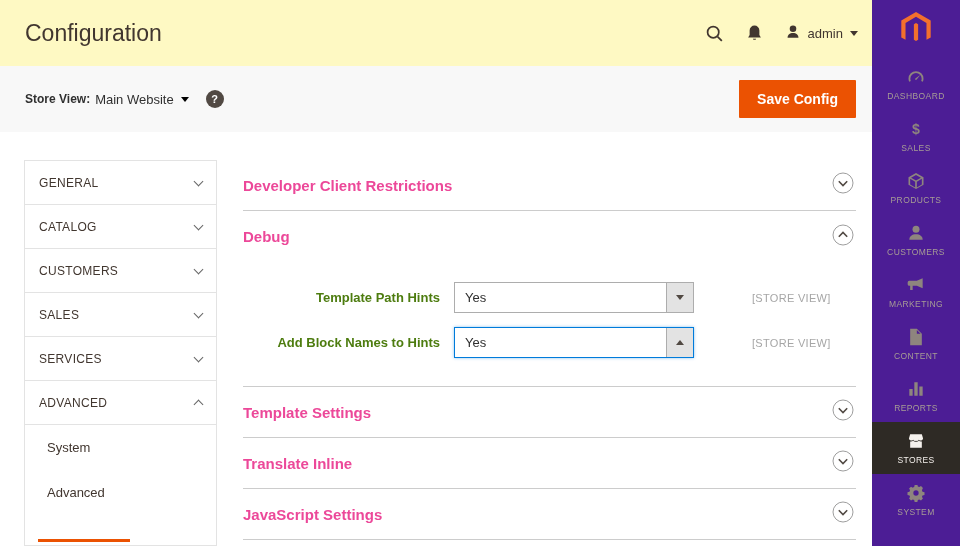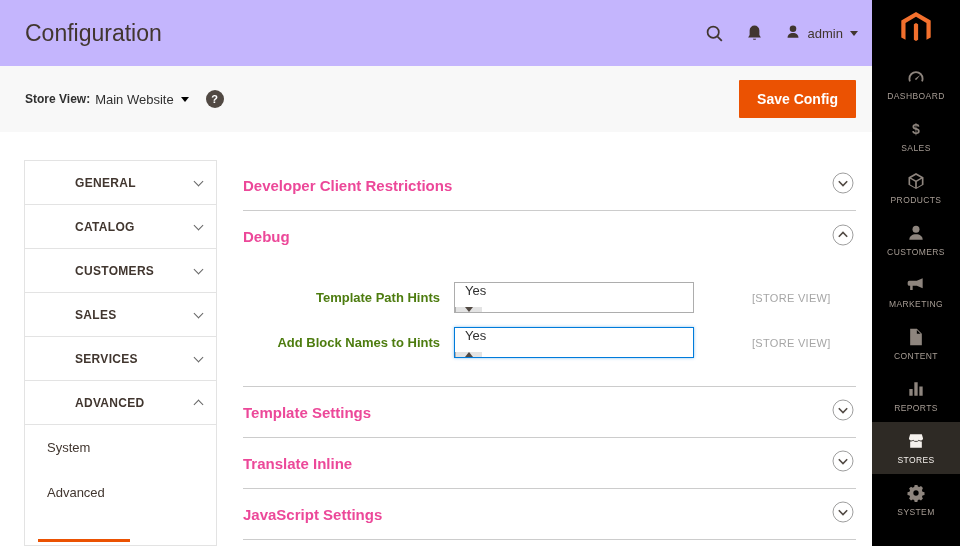--- a/index.html
+++ b/index.html
@@ -2,68 +2,68 @@
 <html><head>
 <meta charset="utf-8">
 <style>
   * { margin:0; padding:0; box-sizing:border-box; }
   html,body { width:960px; height:546px; overflow:hidden; }
   body { font-family:"Liberation Sans","DejaVu Sans",sans-serif; background:#fff; color:#41362f; }
   .page { position:relative; width:960px; height:546px; display:flex; }
   .main-col { width:872px; display:flex; flex-direction:column; }
 
   
-  .header { height:66px; background:#c4b5fd; display:flex; align-items:center; padding:0 14px 0 25px; }
+  .header { height:66px; background:#fef9c3; display:flex; align-items:center; padding:0 14px 0 25px; }
   .page-title { font-size:23px; font-weight:400; color:#41362f; }
   .h-right { margin-left:auto; display:flex; align-items:center; gap:22px; }
   .icon-btn { display:flex; align-items:center; cursor:pointer; }
   .admin-chip { display:flex; align-items:center; gap:7px; font-size:13px; color:#41362f; cursor:pointer; }
   .caret-down { width:0; height:0; border-left:4px solid transparent; border-right:4px solid transparent; border-top:5px solid #41362f; }
 
   
   .toolbar { height:66px; background:#f8f8f8; display:flex; align-items:center; padding:0 16px 0 25px; }
   .sv-label { font-size:12px; font-weight:bold; color:#303030; }
   .sv-dropdown { margin-left:5px; display:flex; align-items:center; gap:7px; font-size:13px; color:#303030; cursor:pointer; }
   .sv-caret { width:0; height:0; border-left:4px solid transparent; border-right:4px solid transparent; border-top:5px solid #000; }
   .help-circle { margin-left:17px; width:18px; height:18px; border-radius:50%; background:#514943; color:#fff; font-size:11px; font-weight:bold; display:flex; align-items:center; justify-content:center; cursor:pointer; }
   .save-btn { margin-left:auto; background:#eb5202; color:#fff; border:none; font-family:Liberation Sans, sans-serif; font-size:14px; font-weight:bold; padding:11px 18px; border-radius:1px; cursor:pointer; }
 
   
   .content { flex:1; display:flex; padding:28px 16px 0 24px; gap:26px; background:#fff; }
 
   
   .config-nav { width:193px; flex-shrink:0; border:1px solid #e3e3e3; border-bottom:none; align-self:flex-start; background:#fff; }
   .cn-item { height:44px; display:flex; align-items:center; justify-content:space-between; padding:0 14px; border-bottom:1px solid #e3e3e3; cursor:pointer; background:#fff; }
-  .cn-label { font-size:12px; font-weight:bold; color:#41362f; letter-spacing:.3px;margin-left:36px; }
+  .cn-label { font-size:12px; font-weight:normal; color:#41362f; letter-spacing:.3px; }
   .chev { width:7px; height:7px; border-right:1.4px solid #666; border-bottom:1.4px solid #666; transform:rotate(45deg); margin-top:-3px; }
   .chev.up { transform:rotate(-135deg); margin-top:3px; }
   .cn-sub { border-bottom:1px solid #e3e3e3; }
   .cn-subitem { padding:15px 14px 15px 22px; font-size:13px; color:#41362f; cursor:pointer; }
   .cn-partial { height:30px; position:relative; }
   .orange-bar { position:absolute; left:13px; top:24px; width:92px; height:3px; background:#eb5202; }
 
   
   .acc-panel { flex:1; min-width:0; }
   .acc-row { height:51px; display:flex; align-items:center; justify-content:space-between; border-bottom:1px solid #ccc; cursor:pointer; padding-right:2px; }
   .acc-row.expanded { border-bottom:none; }
   .acc-title { font-size:15px; font-weight:bold; color:#ec4899; }
 
   .debug-fields { padding:6px 0 28px; border-bottom:1px solid #ccc; }
   .field-row { display:flex; align-items:center; margin-top:14px; }
   .f-label { width:197px; text-align:right; font-size:13px; font-weight:bold; color:#4d7c0f; }
-  .f-select { margin-left:14px; width:240px; height:31px; border:1px solid #adadad; background:#fff; display:flex; justify-content:space-between; cursor:pointer;flex-direction:column; }
+  .f-select { margin-left:14px; width:240px; height:31px; border:1px solid #adadad; background:#fff; display:flex; justify-content:space-between; cursor:pointer; }
   .f-select.focused { border:1px solid #007bdb; box-shadow:0 0 3px rgba(0,123,219,.45); }
   .f-select .val { padding:0 10px; font-size:13px; color:#303030; display:flex; align-items:center; }
   .f-select .arrow { width:27px; border-left:1px solid #adadad; background:#e3e3e3; display:flex; align-items:center; justify-content:center; }
   .tri-down { width:0; height:0; border-left:4px solid transparent; border-right:4px solid transparent; border-top:5px solid #514943; }
   .tri-up { width:0; height:0; border-left:4px solid transparent; border-right:4px solid transparent; border-bottom:5px solid #514943; }
   .f-scope { margin-left:58px; font-size:11px; color:#a6a6a6; letter-spacing:.3px; }
 
   
-  .admin-sidebar { width:88px; background:#000000; display:flex; flex-direction:column; }
+  .admin-sidebar { width:88px; background:#4c1d95; display:flex; flex-direction:column; }
   .logo { height:58px; display:flex; align-items:center; justify-content:center; cursor:pointer; }
   .menu-item { height:52px; display:flex; flex-direction:column; align-items:center; justify-content:center; gap:4px; cursor:pointer; }
   .menu-item svg { width:20px; height:20px; fill:#8e857e; color:#8e857e; }
   .mi-label { font-size:8.5px; color:#a79d95; letter-spacing:.4px; }
   .menu-item.active { background:#2e2a25; }
   .menu-item.active svg { fill:#f5f1ed; color:#f5f1ed; }
   .menu-item.active .mi-label { color:#f5f1ed; }
 </style>
 </head>
 <body>

